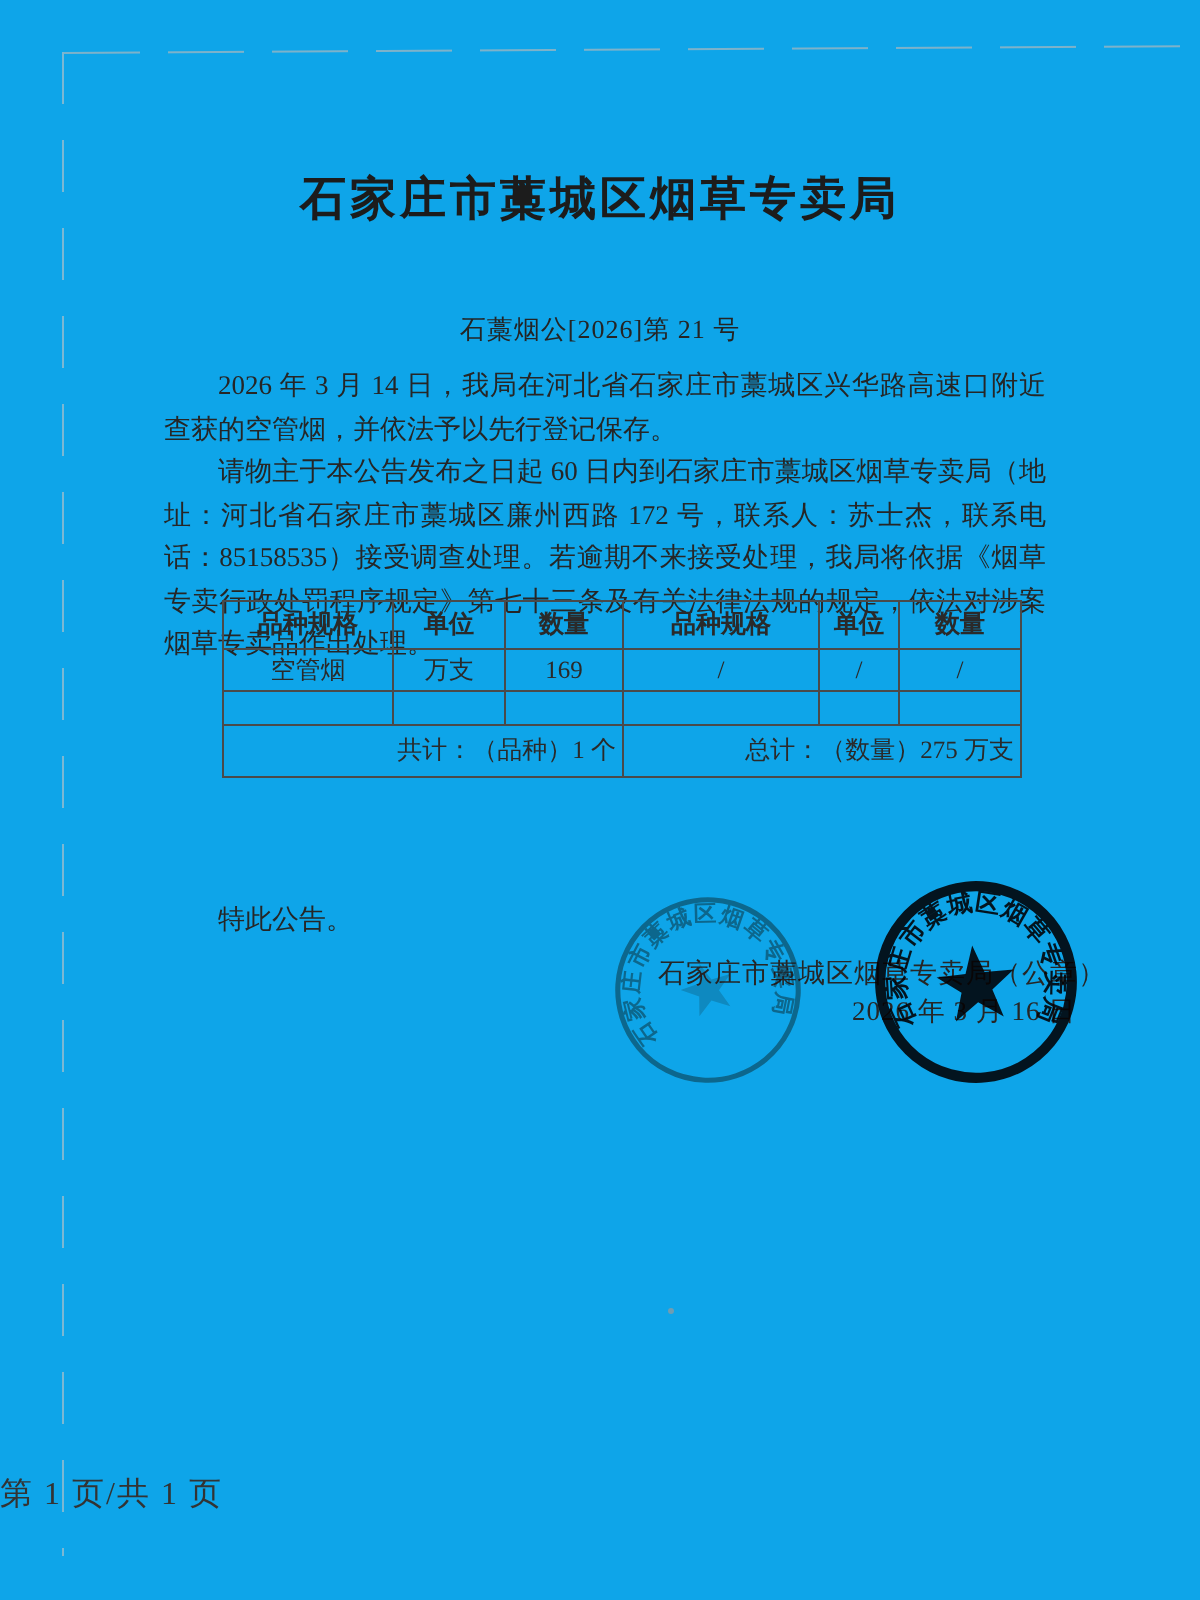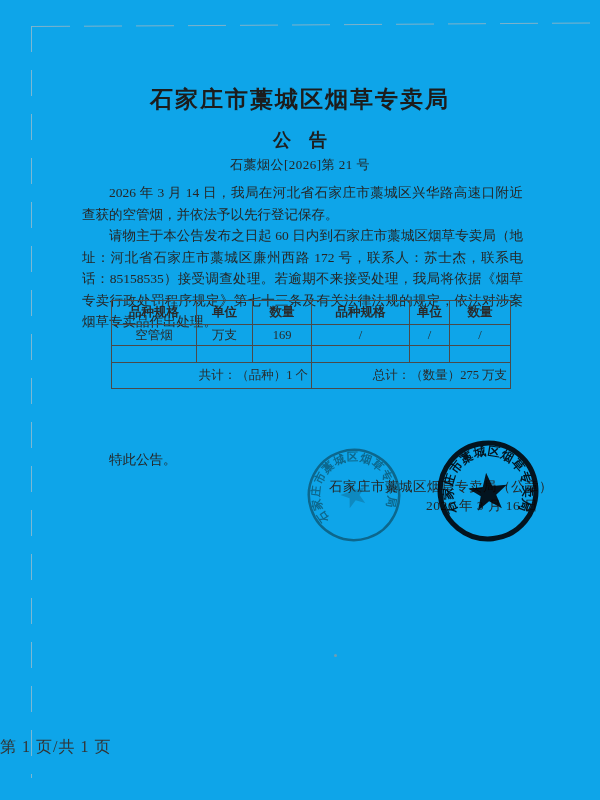--- a/index.html
+++ b/index.html
@@ -86,21 +86,20 @@
 </head>
 <body>
 
 <div class="page">
 
   <div class="scan-top-line"></div>
   <div class="scan-left-line"></div>
   <div class="scan-dot"></div>
 
   <div class="doc-title">石家庄市藁城区烟草专卖局</div>
-  <div class="notice-heading">公　告</div>
   <div class="doc-number">石藁烟公[2026]第 21 号</div>
 
   <div class="body-text">
     <p>2026 年 3 月 14 日，我局在河北省石家庄市藁城区兴华路高速口附近查获的空管烟，并依法予以先行登记保存。</p>
     <p>请物主于本公告发布之日起 60 日内到石家庄市藁城区烟草专卖局（地址：河北省石家庄市藁城区廉州西路 172 号，联系人：苏士杰，联系电话：85158535）接受调查处理。若逾期不来接受处理，我局将依据《烟草专卖行政处罚程序规定》第七十三条及有关法律法规的规定，依法对涉案烟草专卖品作出处理。</p>
   </div>
 
   <table class="notice-table">
     <colgroup>
       <col style="width:85px">

